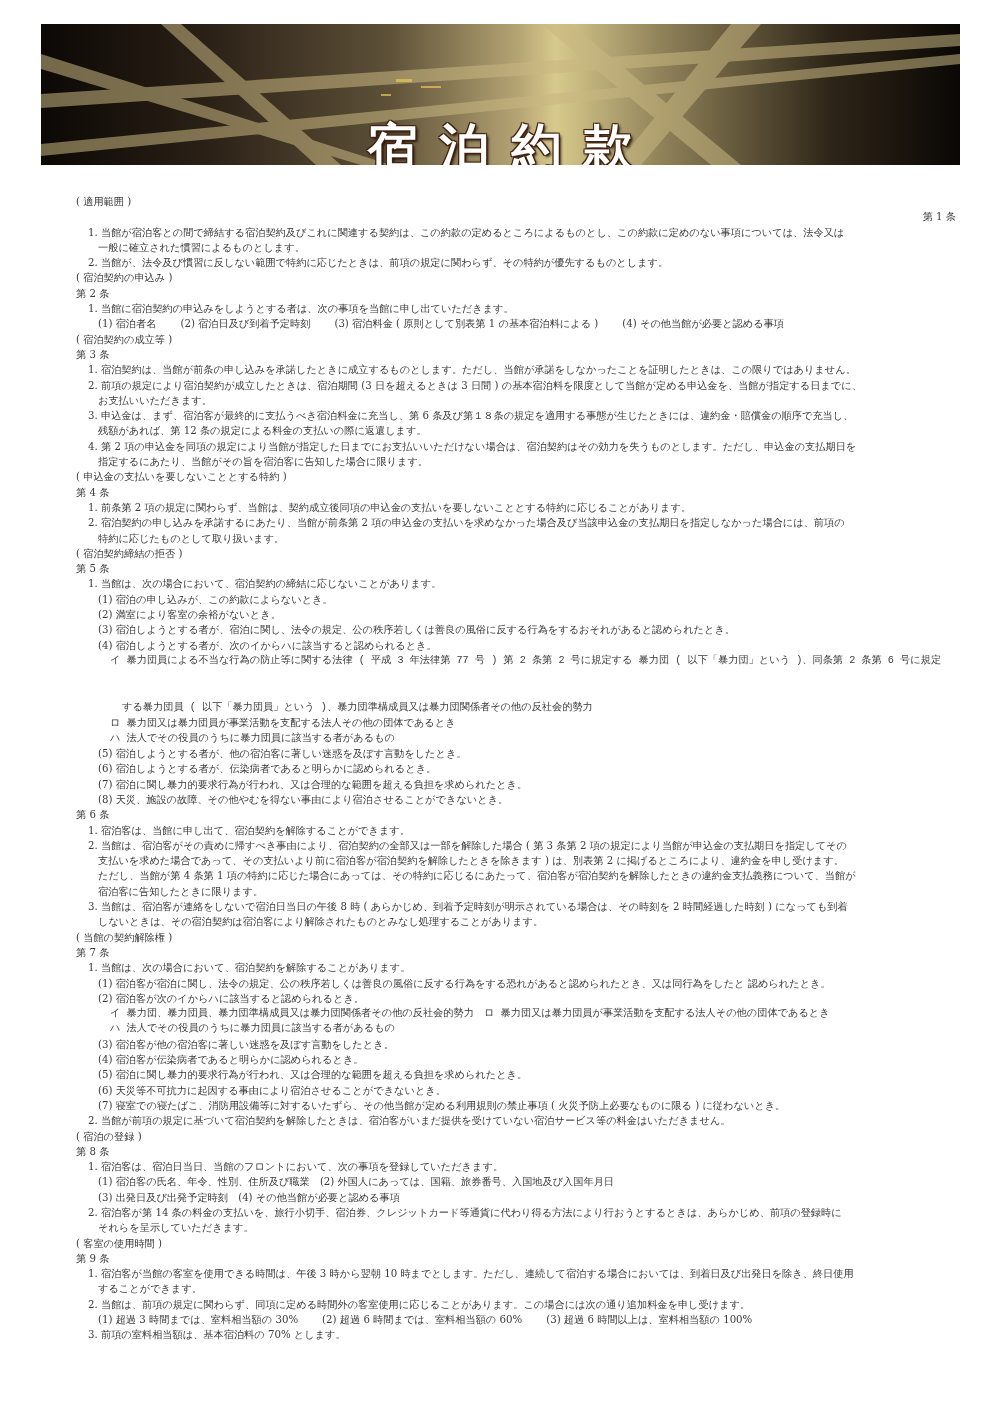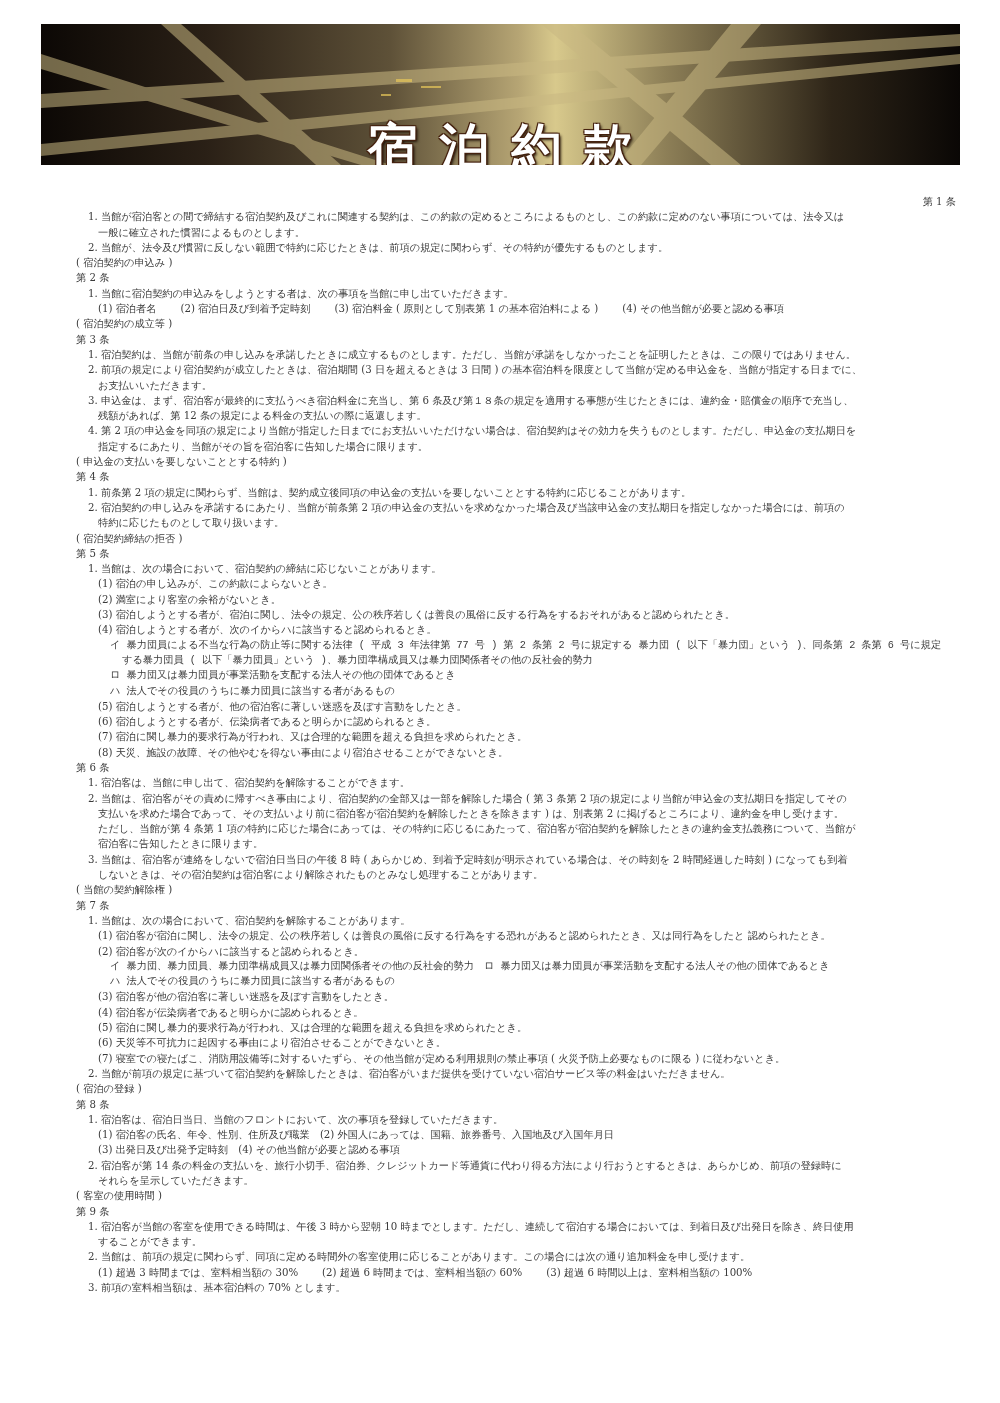--- a/index.html
+++ b/index.html
@@ -27,21 +27,21 @@
     font-size: 10.2px; line-height: 15.3px;
   }
   .line { white-space: nowrap; }
   .heading { }
   .article { }
   .art1 { padding-left: 4px; text-align: right; }
   .item { padding-left: 12px; text-indent: 0; }
   .item .cont { padding-left: 10px; display: block; }
   .sub { padding-left: 22px; }
   .subsub { padding-left: 34px; font-family: Liberation Mono, monospace; }
-  .subsub .cont { padding-left: 12px; display: block; }
+  .subsub .cont { padding-left: 12px; display: block; margin-top: 32px; }
   .gap { display: inline-block; width: 24px; }
 </style>
 </head>
 <body>
 
 <div class="banner">
   <svg width="919" height="141" viewBox="0 0 919 141">
     <g fill="#c9b882" opacity="0.55">
       <polygon points="0,70 919,10 919,22 0,84"></polygon>
       <polygon points="0,120 919,30 919,40 0,132"></polygon>
@@ -55,20 +55,21 @@
       <rect x="340" y="70" width="10" height="2"></rect>
       <rect x="380" y="62" width="20" height="2"></rect>
     </g>
   </svg>
   <div class="banner-title">宿泊約款</div>
 </div>
 
 <div class="doc">
 
   <div>
+    <div class="line heading">( 適用範囲 )</div>
     <div class="line article art1">第 1 条</div>
     <div class="line item"><span>1.</span> <span>当館が宿泊客との間で締結する宿泊契約及びこれに関連する契約は、この約款の定めるところによるものとし、この約款に定めのない事項については、法令又は</span><span class="cont">一般に確立された慣習によるものとします。</span></div>
     <div class="line item"><span>2.</span> <span>当館が、法令及び慣習に反しない範囲で特約に応じたときは、前項の規定に関わらず、その特約が優先するものとします。</span></div>
   </div>
 
   <div>
     <div class="line heading">( 宿泊契約の申込み )</div>
     <div class="line article">第 2 条</div>
     <div class="line item"><span>1.</span> <span>当館に宿泊契約の申込みをしようとする者は、次の事項を当館に申し出ていただきます。</span></div>
     <div class="line sub"><span>(1) 宿泊者名</span><span class="gap"></span><span>(2) 宿泊日及び到着予定時刻</span><span class="gap"></span><span>(3) 宿泊料金 ( 原則として別表第 1 の基本宿泊料による )</span><span class="gap"></span><span>(4) その他当館が必要と認める事項</span></div>

